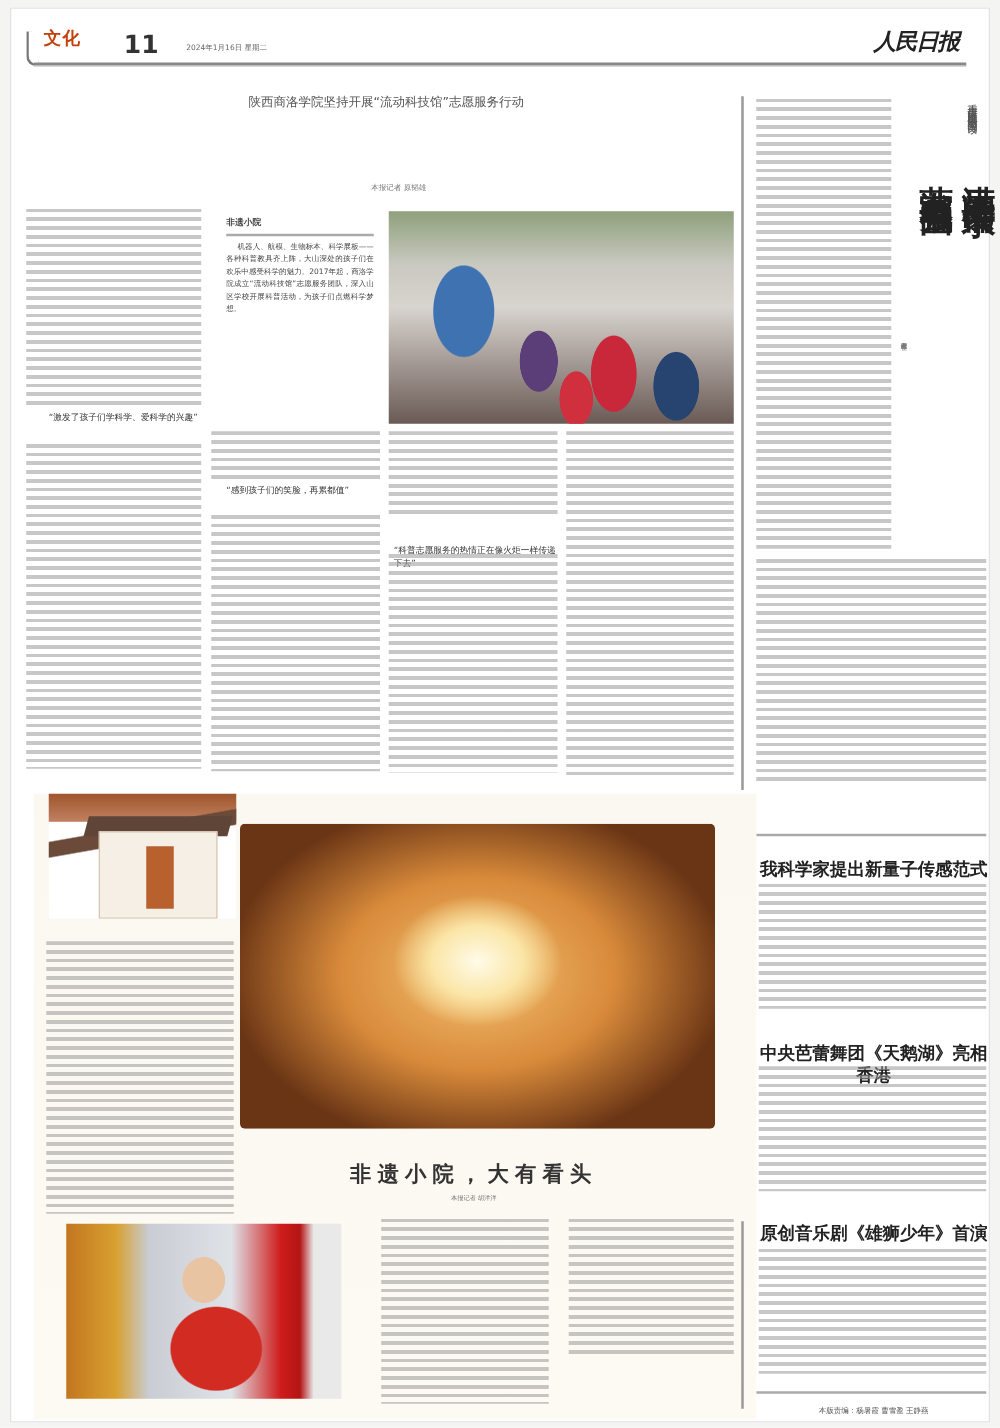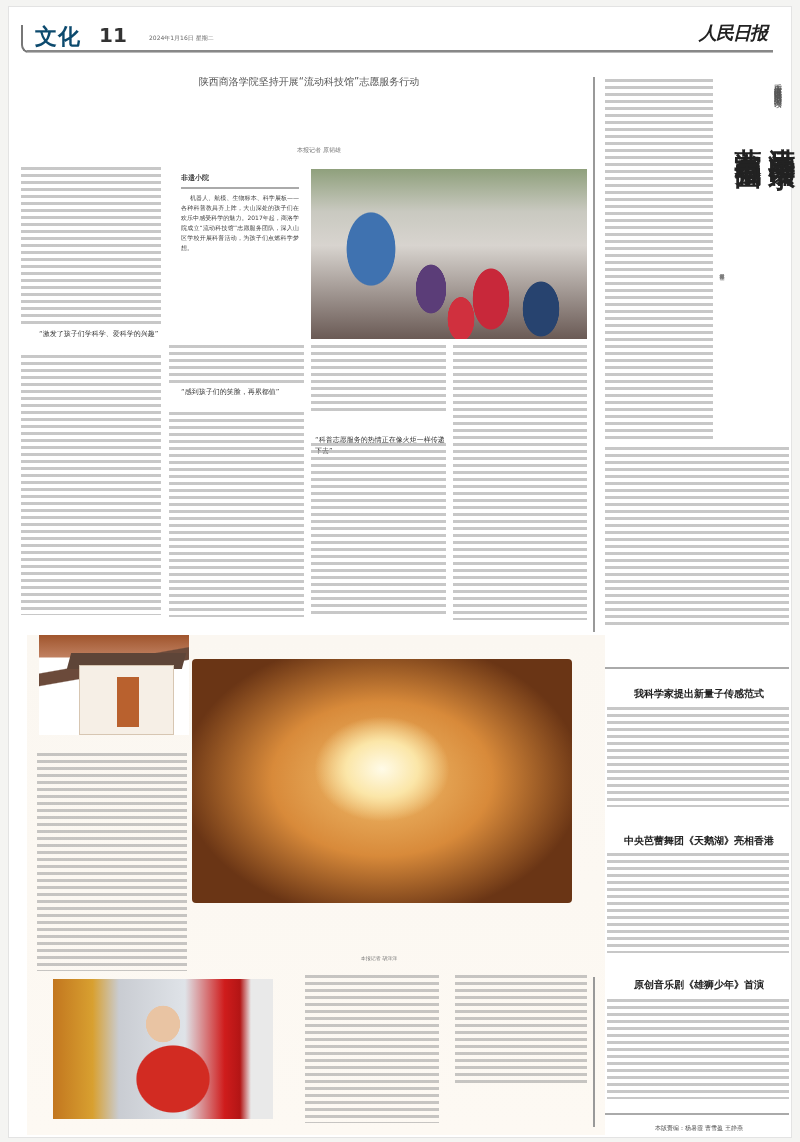--- a/index.html
+++ b/index.html
@@ -4,21 +4,21 @@
 <style>
   * { box-sizing: border-box; margin: 0; padding: 0; }
   html, body { width: 800px; height: 1142px; background: #f4f4f2; overflow: hidden; }
   body { font-family: "DejaVu Sans", sans-serif; color: #222; position: relative; }
   .page { position: absolute; left: 8px; top: 6px; width: 784px; height: 1132px; background: #fff; border: 1px solid #e3e3e3; }
 
   
   .masthead { position: absolute; left: 10px; top: 10px; width: 762px; height: 38px; }
   .masthead .bar { position: absolute; left: 8px; right: 8px; top: 33px; height: 3px; background: #888; border-bottom: 1px solid #bbb; }
   .masthead .hook { position: absolute; left: 2px; top: 8px; width: 10px; height: 28px; border-left: 2px solid #777; border-bottom: 2px solid #777; border-bottom-left-radius: 8px; }
-  .section-name { position: absolute; left: 16px; top: 5px; font-size: 22px; font-weight: bold; color: #0c4a6e; letter-spacing: 1px; }
+  .section-name { position: absolute; left: 16px; top: 5px; font-size: 14px; font-weight: bold; color: #c2410c; letter-spacing: 1px; }
   .page-no { position: absolute; left: 80px; top: 6px; font-size: 20px; font-weight: bold; color: #333; }
   .date-line { position: absolute; left: 130px; top: 17px; font-size: 6px; color: #666; }
   .logo { position: absolute; right: 14px; top: 4px; font-family: "DejaVu Serif", serif; font-style: italic; font-weight: bold; font-size: 18px; color: #222; letter-spacing: -1px; }
 
   
   .txt { position: absolute; font-size: 4.5px; line-height: 7px; color: #555; overflow: hidden; text-align: justify; }
   .txt p { text-indent: 9px; margin-bottom: 0; }
   .lines { position: absolute; background-image: repeating-linear-gradient(to bottom, #9a9a9a 0, #9a9a9a 3px, transparent 3px, transparent 7px); opacity: .55; }
 
   
@@ -58,21 +58,21 @@
   .aside-label { position: absolute; left: 172px; top: 166px; font-size: 7px; font-weight: bold; color: #444; }
   .aside-rule { position: absolute; left: 172px; top: 180px; width: 118px; height: 2px; background: #aaa; }
 
   .subhead { position: absolute; font-size: 7px; font-weight: normal; color: #333; line-height: 11px; }
 
   
   .vert-kicker { position: absolute; left: 762px; top: 70px; writing-mode: vertical-rl; font-size: 8px; color: #555; letter-spacing: 1px; }
   .vert-title { position: absolute; left: 722px; top: 120px; writing-mode: vertical-rl; font-family: "DejaVu Serif", serif; font-weight: bold; font-size: 27px; color: #222; letter-spacing: 3px; line-height: 34px; }
   .vert-byline { position: absolute; left: 710px; top: 262px; writing-mode: vertical-rl; font-size: 5px; color: #777; }
 
-  .brief-title { position: absolute; left: 596px; width: 188px; text-align: center; font-size: 10px; font-weight: bold; color: #222; }
+  .brief-title { position: absolute; left: 596px; width: 188px; text-align: center; font-size: 14px; font-weight: bold; color: #222; }
   .footer-editors { position: absolute; left: 600px; top: 1117px; width: 180px; text-align: center; font-size: 6px; color: #555; }
 
   .sec2-kicker { position: absolute; left: 190px; top: 907px; width: 360px; text-align: center; font-size: 8px; color: #555; }
   .sec2-title { position: absolute; left: 190px; top: 921px; width: 360px; text-align: center; font-size: 17px; font-weight: bold; color: #333; letter-spacing: 5px; }
   .sec2-byline { position: absolute; left: 190px; top: 948px; width: 360px; text-align: center; font-size: 5px; color: #777; }
 
   .endnote { position: absolute; font-size: 5px; color: #555; }
   .warm-bg { position: absolute; left: 18px; top: 628px; width: 578px; height: 500px; background: linear-gradient(to bottom, #fbf7f1, #fdf9f3); }
 </style>
 </head>
@@ -135,20 +135,21 @@
 
   <div class="warm-bg"></div>
   <div class="photo illustration">
     <div class="roof"></div>
     <div class="wall"></div>
     <div class="door"></div>
   </div>
   <div class="lines" style="left:28px;top:746px;width:150px;height:218px;"></div>
   <div class="photo photo-lights"></div>
 
+  <div class="sec2-title">非遗小院，大有看头</div>
   <div class="sec2-byline">本报记者  胡洋洋</div>
 
   <div class="photo photo-puppet"></div>
   <div class="lines" style="left:296px;top:968px;width:134px;height:148px;"></div>
   <div class="lines" style="left:446px;top:968px;width:132px;height:110px;"></div>
   <div class="endnote" style="left:470px;top:1092px;"></div>
   <div class="divider-v" style="left:584px;top:970px;height:150px;"></div>
 </div>
 
 </body></html>

